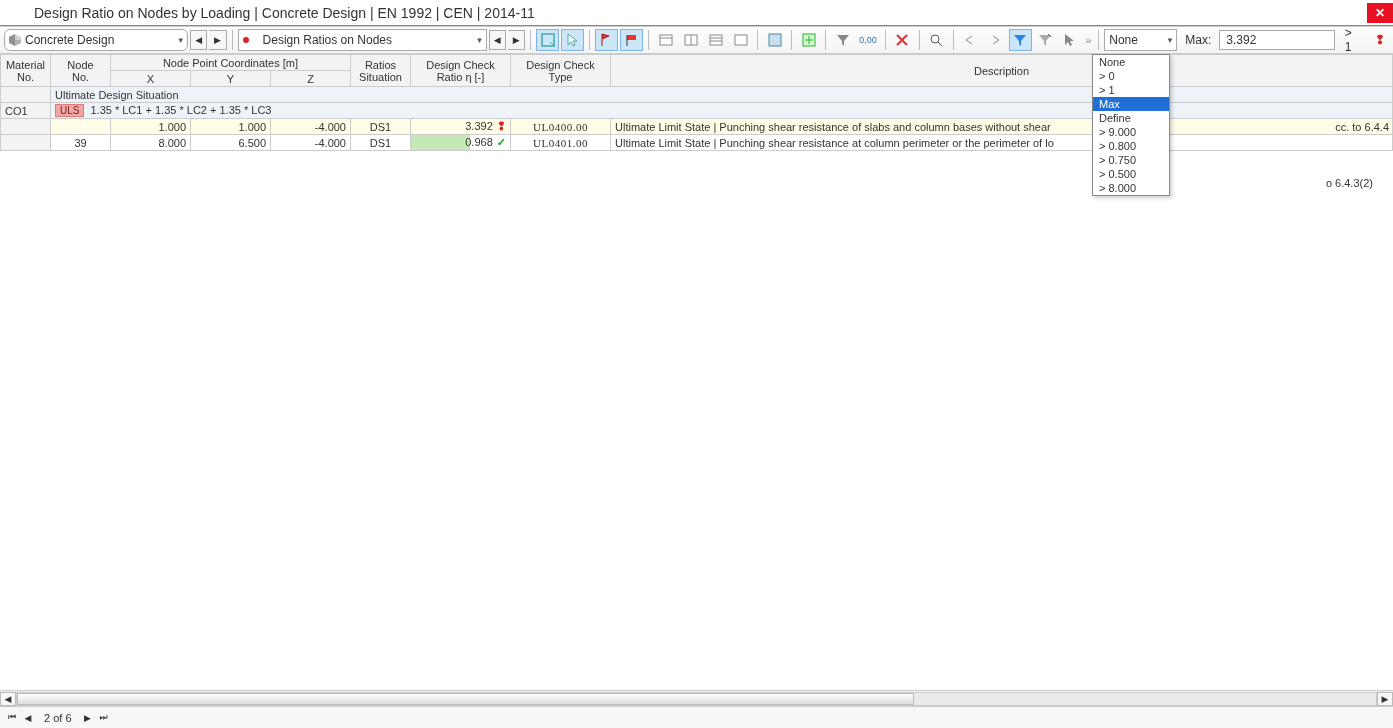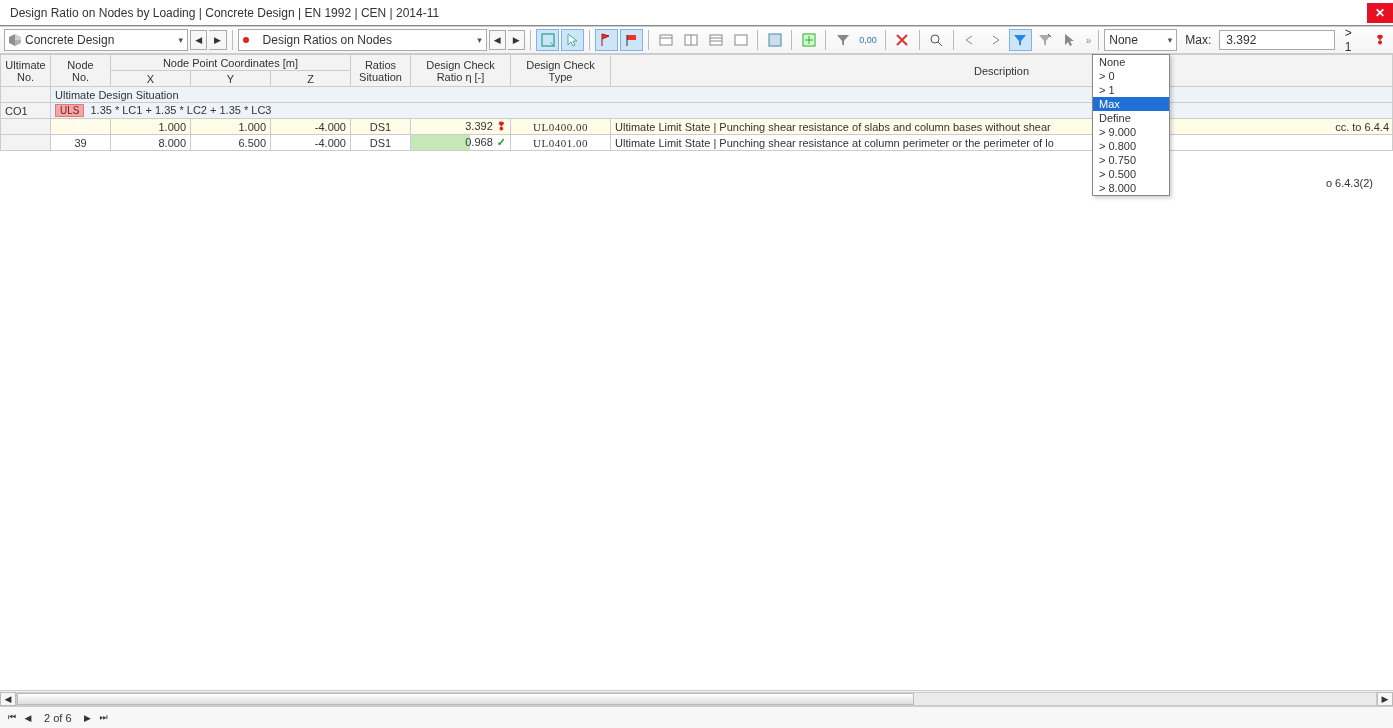--- a/index.html
+++ b/index.html
@@ -1,28 +1,28 @@
 <!DOCTYPE html>
 <html><head>
 <meta charset="utf-8">
 <style>
   * { box-sizing: border-box; margin: 0; padding: 0; }
   html, body { width: 1393px; height: 728px; font-family: "Segoe UI", Tahoma, sans-serif; font-size: 12px; color: #333; background: #fff; overflow: hidden; }
   .window { width: 100%; height: 100%; display: flex; flex-direction: column; }
   .title-bar { height: 26px; display: flex; align-items: center; justify-content: space-between; border-bottom: 1px solid #888; padding: 0 0 0 10px; background: #fff; }
-  .title-text { font-size: 12px; }
+  .title-text { font-size: 14px; margin-left: 24px; }
   .close-btn { width: 26px; height: 20px; background: #e81123; color: #fff; display: flex; align-items: center; justify-content: center; font-weight: bold; font-size: 12px; cursor: pointer; }
   .menu-bar { height: 22px; display: flex; align-items: center; padding: 0 8px; gap: 2px; }
   .menu-item { padding: 2px 10px; cursor: pointer; }
 
   .toolbar { height: 28px; display: flex; align-items: center; padding: 1px 4px; border-top: 1px solid #ccc; border-bottom: 1px solid #ccc; gap: 2px; background: linear-gradient(#fdfdfd, #f4f4f4); }
   .tb-sep { width: 1px; height: 20px; background: #bbb; margin: 0 3px; }
   .combo { height: 22px; border: 1px solid #aaa; background: #fff; display: flex; align-items: center; padding: 0 4px; gap: 4px; cursor: pointer; }
   .combo .drop { margin-left: 4px; color: #555; font-size: 9px; }
-  .combo.wide1 { width: 192px; }
+  .combo.wide1 { width: 192px; border-radius: 6px; }
   .combo.wide2 { width: 260px; gap: 8px; }
   .combo.small { width: 76px; }
   .nav-btn { width: 18px; height: 20px; border: 1px solid #aaa; background: #f7f7f7; display: flex; align-items: center; justify-content: center; font-size: 9px; cursor: pointer; }
   .nav-btn + .nav-btn { border-left: none; }
   .tb-btn { width: 24px; height: 22px; display: flex; align-items: center; justify-content: center; cursor: pointer; border: 1px solid transparent; }
   .tb-btn.active { background: #cde6f7; border-color: #7eb4ea; }
   .tb-btn svg { width: 16px; height: 16px; }
   .icon-cube { display:inline-block; width:12px; height:12px; background: conic-gradient(#d0d0d0 0 25%, #b0b0b0 0 50%, #909090 0 100%); clip-path: polygon(50% 0,100% 25%,100% 75%,50% 100%,0 75%,0 25%);}
   .red-dot { display:inline-block; width:6px;height:6px;border-radius:50%;background:#d22; margin-right:6px;}
   .max-lbl { padding: 0 6px; }
@@ -238,21 +238,21 @@
             <col class="col-x">
             <col class="col-y">
             <col class="col-z">
             <col class="col-sit">
             <col class="col-ratio">
             <col class="col-type">
             <col class="col-desc">
         </colgroup>
         <thead>
           <tr>
-            <th rowspan="2"><span>Ultimate</span><br><span>No.</span></th>
+            <th rowspan="2"><span>Material</span><br><span>No.</span></th>
             <th rowspan="2"><span>Node</span><br><span>No.</span></th>
             <th colspan="3">Node Point Coordinates [m]</th>
             <th rowspan="2"><span>Ratios</span><br><span>Situation</span></th>
             <th rowspan="2"><span>Design Check</span><br><span>Ratio η [-]</span></th>
             <th rowspan="2"><span>Design Check</span><br><span>Type</span></th>
             <th rowspan="2">Description</th>
           </tr>
           <tr class="hdr2">
             <th>X</th>
             <th>Y</th>

